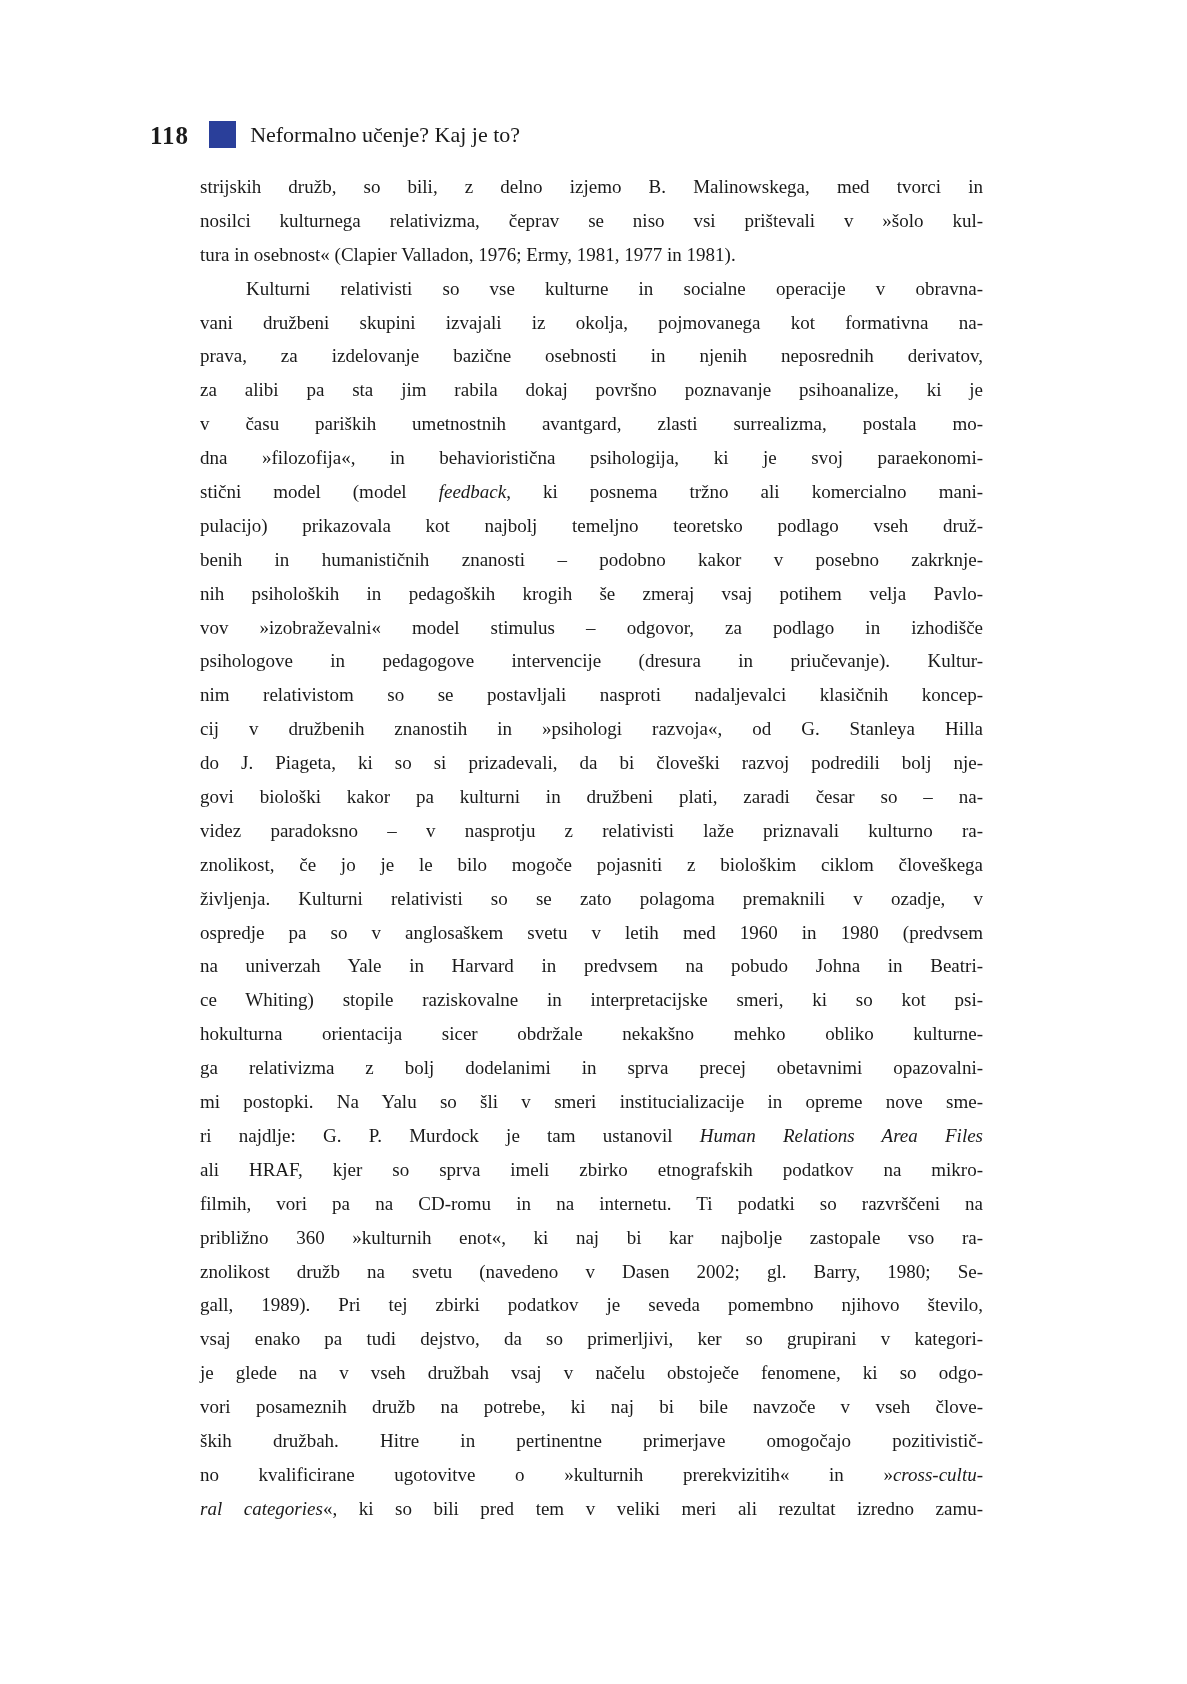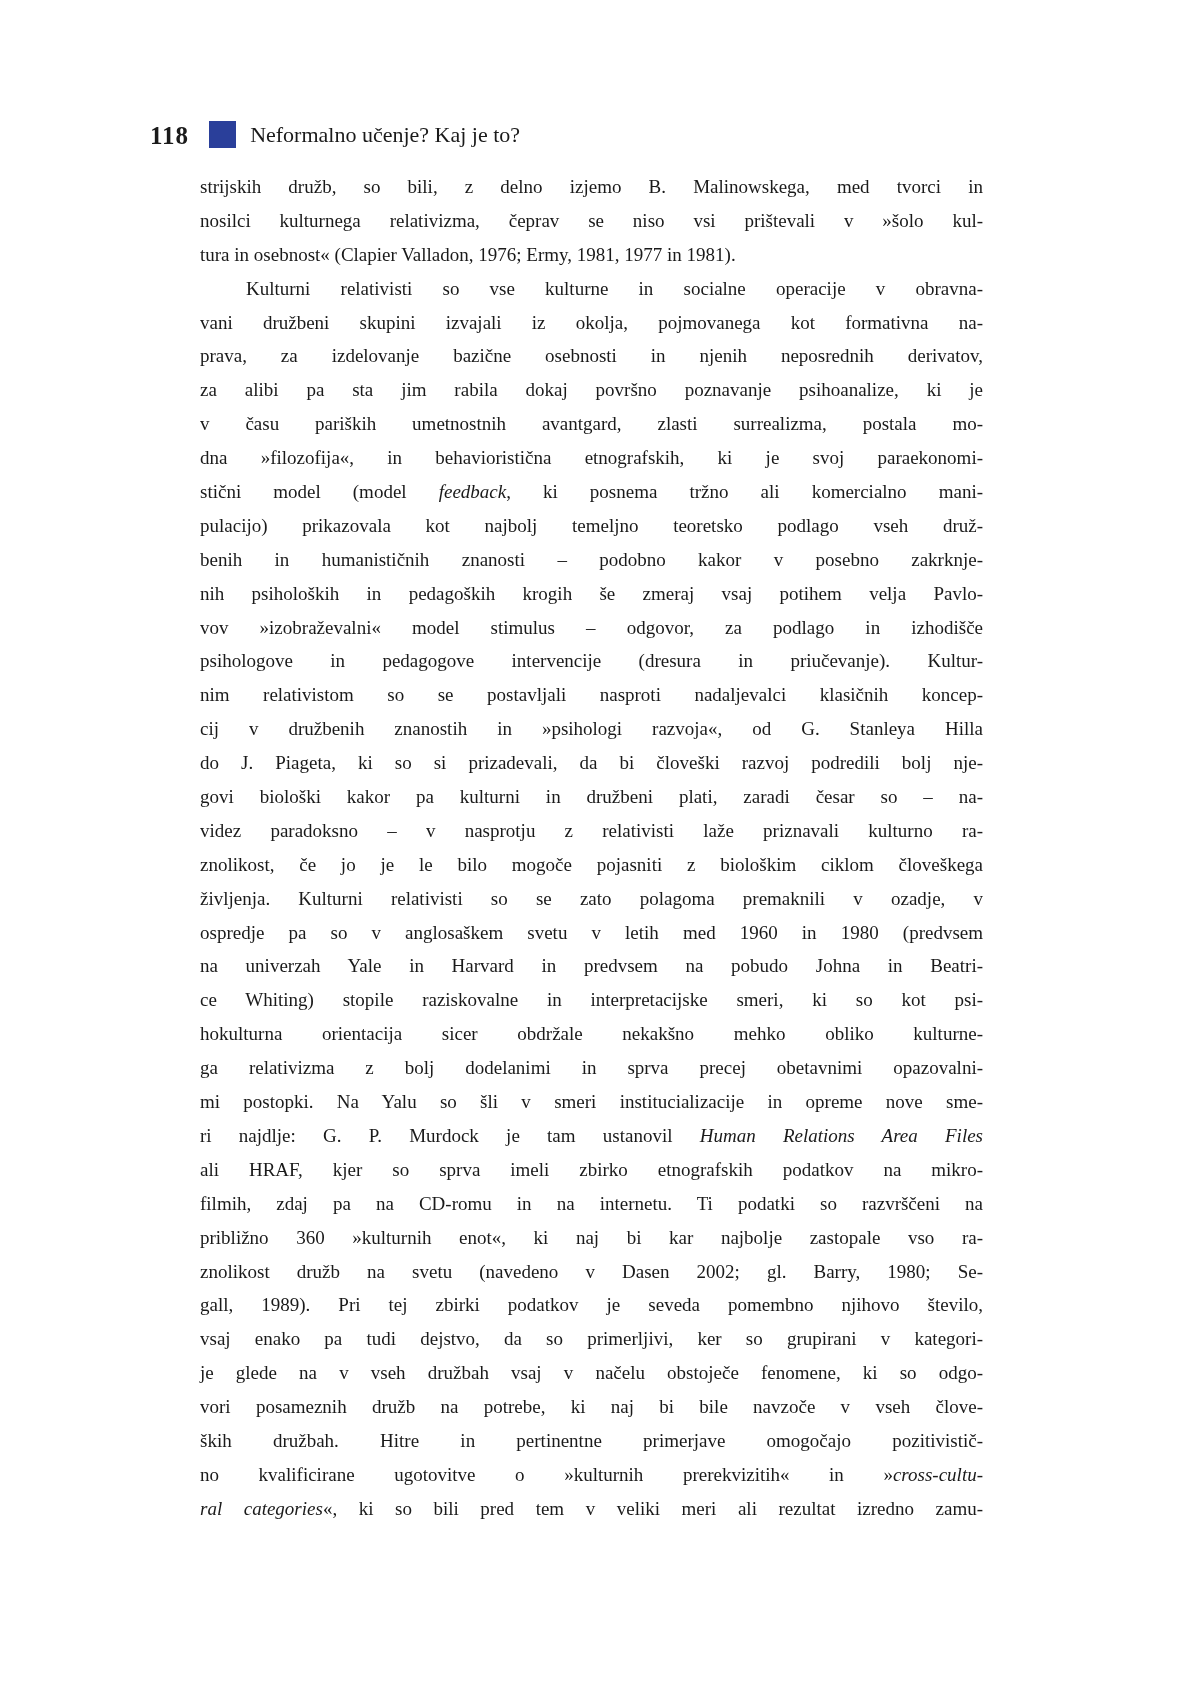--- a/index.html
+++ b/index.html
@@ -43,21 +43,21 @@
 
 <div class="body-text" id="body-text">
     <span class="line">strijskih družb, so bili, z delno izjemo B. Malinowskega, med tvorci in</span>
     <span class="line">nosilci kulturnega relativizma, čeprav se niso vsi prištevali v »šolo kul-</span>
     <span class="line last">tura in osebnost« (Clapier Valladon, 1976; Ermy, 1981, 1977 in 1981).</span>
     <span class="line indent">Kulturni relativisti so vse kulturne in socialne operacije v obravna-</span>
     <span class="line">vani družbeni skupini izvajali iz okolja, pojmovanega kot formativna na-</span>
     <span class="line">prava, za izdelovanje bazične osebnosti in njenih neposrednih derivatov,</span>
     <span class="line">za alibi pa sta jim rabila dokaj površno poznavanje psihoanalize, ki je</span>
     <span class="line">v času pariških umetnostnih avantgard, zlasti surrealizma, postala mo-</span>
-    <span class="line">dna »filozofija«, in behavioristična etnografskih, ki je svoj paraekonomi-</span>
+    <span class="line">dna »filozofija«, in behavioristična psihologija, ki je svoj paraekonomi-</span>
     <span class="line"><span>stični model (model </span><span class="it">feedback</span><span>, ki posnema tržno ali komercialno mani-</span></span>
     <span class="line">pulacijo) prikazovala kot najbolj temeljno teoretsko podlago vseh druž-</span>
     <span class="line">benih in humanističnih znanosti – podobno kakor v posebno zakrknje-</span>
     <span class="line">nih psiholoških in pedagoških krogih še zmeraj vsaj potihem velja Pavlo-</span>
     <span class="line">vov »izobraževalni« model stimulus – odgovor, za podlago in izhodišče</span>
     <span class="line">psihologove in pedagogove intervencije (dresura in priučevanje). Kultur-</span>
     <span class="line">nim relativistom so se postavljali nasproti nadaljevalci klasičnih koncep-</span>
     <span class="line">cij v družbenih znanostih in »psihologi razvoja«, od G. Stanleya Hilla</span>
     <span class="line">do J. Piageta, ki so si prizadevali, da bi človeški razvoj podredili bolj nje-</span>
     <span class="line">govi biološki kakor pa kulturni in družbeni plati, zaradi česar so – na-</span>
@@ -65,21 +65,21 @@
     <span class="line">znolikost, če jo je le bilo mogoče pojasniti z biološkim ciklom človeškega</span>
     <span class="line">življenja. Kulturni relativisti so se zato polagoma premaknili v ozadje, v</span>
     <span class="line">ospredje pa so v anglosaškem svetu v letih med 1960 in 1980 (predvsem</span>
     <span class="line">na univerzah Yale in Harvard in predvsem na pobudo Johna in Beatri-</span>
     <span class="line">ce Whiting) stopile raziskovalne in interpretacijske smeri, ki so kot psi-</span>
     <span class="line">hokulturna orientacija sicer obdržale nekakšno mehko obliko kulturne-</span>
     <span class="line">ga relativizma z bolj dodelanimi in sprva precej obetavnimi opazovalni-</span>
     <span class="line">mi postopki. Na Yalu so šli v smeri institucializacije in opreme nove sme-</span>
     <span class="line"><span>ri najdlje: G. P. Murdock je tam ustanovil </span><span class="it">Human Relations Area Files</span><span></span></span>
     <span class="line">ali HRAF, kjer so sprva imeli zbirko etnografskih podatkov na mikro-</span>
-    <span class="line">filmih, zdaj pa na CD-romu in na internetu. Ti podatki so razvrščeni na</span>
+    <span class="line">filmih, vori pa na CD-romu in na internetu. Ti podatki so razvrščeni na</span>
     <span class="line">približno 360 »kulturnih enot«, ki naj bi kar najbolje zastopale vso ra-</span>
     <span class="line">znolikost družb na svetu (navedeno v Dasen 2002; gl. Barry, 1980; Se-</span>
     <span class="line">gall, 1989). Pri tej zbirki podatkov je seveda pomembno njihovo število,</span>
     <span class="line">vsaj enako pa tudi dejstvo, da so primerljivi, ker so grupirani v kategori-</span>
     <span class="line">je glede na v vseh družbah vsaj v načelu obstoječe fenomene, ki so odgo-</span>
     <span class="line">vori posameznih družb na potrebe, ki naj bi bile navzoče v vseh člove-</span>
     <span class="line">ških družbah. Hitre in pertinentne primerjave omogočajo pozitivistič-</span>
     <span class="line"><span>no kvalificirane ugotovitve o »kulturnih prerekvizitih« in »</span><span class="it">cross-cultu-</span><span></span></span>
     <span class="line"><span></span><span class="it">ral categories</span><span>«, ki so bili pred tem v veliki meri ali rezultat izredno zamu-</span></span>
   </div>

